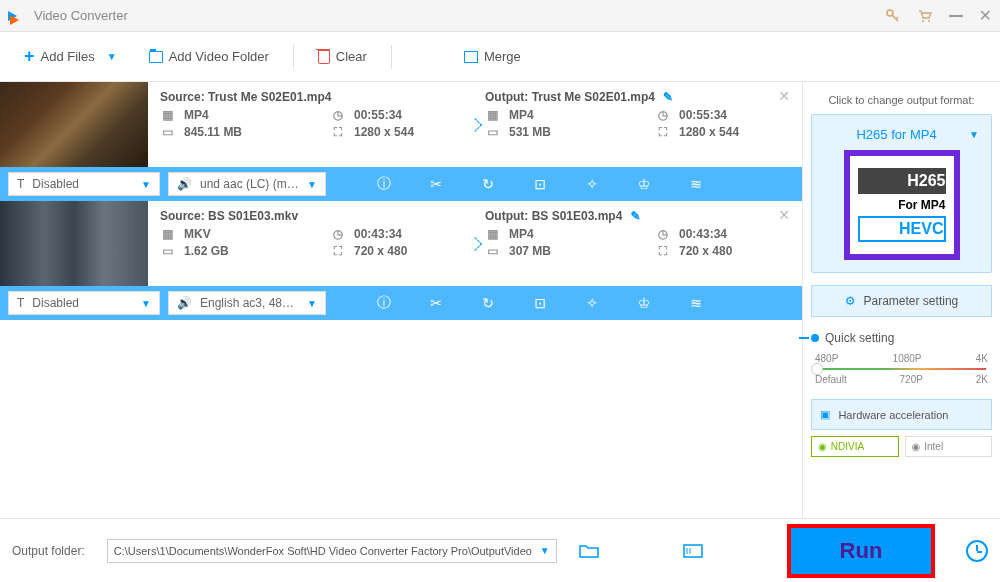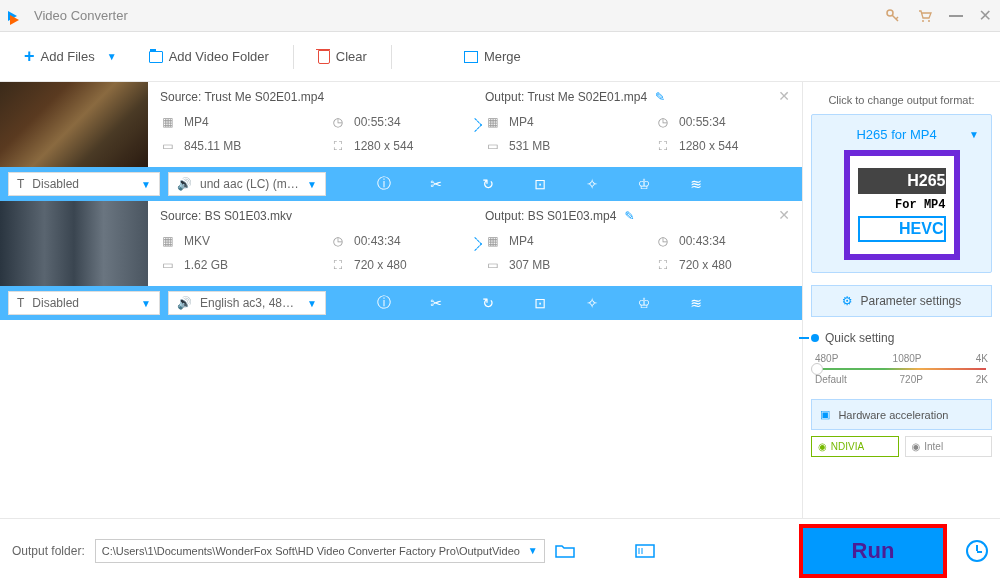--- a/index.html
+++ b/index.html
@@ -33,21 +33,21 @@
 .main-list { width: 802px; display: flex; flex-direction: column; }
 .sidebar { width: 198px; border-left: 1px solid #e8e8e8; padding: 8px; }
 
 
 .item { display: flex; flex-direction: column; }
 .item-top { display: flex; height: 85px; }
 .thumb { width: 168px; background: #222; position: relative; overflow: hidden; }
 .thumb1 { background: linear-gradient(135deg, #3a2a1a 0%, #5a3a20 30%, #8a6a40 50%, #4a3a25 70%, #2a1a10 100%); }
 .thumb2 { background: linear-gradient(90deg, #2a3540 0%, #5a6570 30%, #3a4550 50%, #6a7580 70%, #4a5560 100%); }
 .item-info { flex: 1; padding: 8px 12px; display: flex; position: relative; }
-.info-col { width: 305px; display: flex; flex-direction: column; gap: 8px; font-size: 12px; color: #666; }
+.info-col { width: 305px; display: flex; flex-direction: column; gap: 1px; font-size: 12px; color: #666; font-weight: bold; }
 .info-header { color: #555; margin-bottom: 2px; font-size: 12px; }
 .info-row { display: flex; gap: 40px; }
 .info-cell { display: flex; align-items: center; gap: 8px; width: 130px; }
 .info-ico { width: 16px; height: 16px; display: inline-flex; align-items: center; justify-content: center; color: #999; }
 .divider-arrow { width: 20px; display: flex; align-items: center; justify-content: center; }
 .arrow-right { width: 10px; height: 10px; border-top: 1.5px dashed #0099ff; border-right: 1.5px dashed #0099ff; transform: rotate(45deg); }
 .close-x { position: absolute; right: 12px; top: 6px; color: #bbb; font-size: 14px; cursor: pointer; }
 .edit-pencil { color: #0099ff; font-size: 12px; margin-left: 8px; cursor: pointer; }
 
 
@@ -60,36 +60,36 @@
 .action-icons { flex: 1; display: flex; align-items: center; justify-content: flex-start; gap: 32px; padding-left: 40px; }
 .action-icon { width: 20px; height: 20px; color: #fff; display: flex; align-items: center; justify-content: center; font-size: 14px; cursor: pointer; }
 
 
 .sidebar-label { font-size: 11px; color: #666; text-align: center; margin: 4px 0 8px; }
 .format-box { background: #e6f4ff; border: 1px solid #b3daff; border-radius: 2px; padding: 12px; cursor: pointer; }
 .format-header { display: flex; justify-content: space-between; align-items: center; margin-bottom: 8px; }
 .format-title { color: #0099ff; font-size: 13px; text-align: center; flex: 1; }
 .format-img { background: #fff; border: 6px solid #6d28d9; padding: 12px 8px; text-align: right; margin: 0 auto; width: 116px; }
 .h265-tag { background: #444; color: #fff; font-size: 16px; font-weight: bold; padding: 4px 0; margin-bottom: 4px; }
-.for-mp4 { font-size: 12px; font-weight: bold; margin-bottom: 4px; font-family: Liberation Mono, monospace; }
+.for-mp4 { font-size: 12px; font-weight: bold; margin-bottom: 4px; }
 .hevc-tag { border: 2px solid #0099ff; color: #0099ff; font-size: 16px; font-weight: bold; padding: 2px 0; }
 .param-btn { background: #e6f4ff; border: 1px solid #b3daff; padding: 8px; font-size: 12px; color: #555; display: flex; align-items: center; gap: 8px; margin-top: 12px; cursor: pointer; justify-content: center; }
 .quick-title { font-size: 12px; color: #555; margin: 14px 0 8px; display: flex; align-items: center; gap: 6px; }
 .quick-bullet { width: 8px; height: 8px; background: #0099ff; border-radius: 50%; position: relative; }
 .quick-bullet::after { content: ''; width: 10px; height: 2px; background: #0099ff; position: absolute; top: 3px; left: -12px; }
 .quality-labels { display: flex; justify-content: space-between; font-size: 10px; color: #888; padding: 0 4px; }
 .quality-track { height: 2px; background: linear-gradient(90deg, #5cb85c 0%, #5cb85c 40%, #f0ad4e 60%, #d9534f 100%); margin: 4px 6px; position: relative; }
 .quality-thumb { width: 12px; height: 12px; background: #fff; border: 1px solid #ccc; border-radius: 50%; position: absolute; left: -6px; top: -5px; }
 .hw-btn { background: #e6f4ff; border: 1px solid #b3daff; padding: 8px; font-size: 11px; color: #555; display: flex; align-items: center; gap: 8px; margin-top: 14px; cursor: pointer; }
 .gpu-row { display: flex; gap: 6px; margin-top: 6px; }
 .gpu-btn { flex: 1; border: 1px solid #ddd; padding: 4px 6px; font-size: 10px; display: flex; align-items: center; gap: 4px; color: #888; }
 .gpu-btn.nv { border-color: #76b900; color: #76b900; }
 
 
-.footer { height: 64px; border-top: 1px solid #e8e8e8; display: flex; align-items: center; padding: 16px 12px; gap: 10px; }
+.footer { height: 64px; border-top: 1px solid #e8e8e8; display: flex; align-items: center; padding: 16px 12px; gap: 22px; }
 .out-label { font-size: 12px; color: #666; }
 .out-path { flex: 0 0 450px; height: 24px; border: 1px solid #ccc; font-size: 11px; padding: 0 6px; color: #555; display: flex; align-items: center; justify-content: space-between; }
 .footer-spacer { flex: 1; }
 .footer-icon { width: 20px; height: 16px; cursor: pointer; color: #0099ff; display: flex; align-items: center; justify-content: center; }
 .run-btn { width: 142px; height: 48px; background: #0099ff; color: #4c1d95; font-size: 22px; font-weight: bold; display: flex; align-items: center; justify-content: center; cursor: pointer; outline: 4px solid #ff0000; outline-offset: -1px; }
 .clock-icon { width: 22px; height: 22px; border: 2px solid #0099ff; border-radius: 50%; position: relative; margin-left: 12px; cursor: pointer; }
 .clock-icon::before { content: ''; position: absolute; width: 2px; height: 6px; background: #0099ff; top: 3px; left: 8px; }
 .clock-icon::after { content: ''; position: absolute; width: 5px; height: 2px; background: #0099ff; top: 9px; left: 9px; }
 
 svg { width: 100%; height: 100%; }
@@ -310,21 +310,21 @@
         <span style="color:#0099ff;font-size:10px">▼</span>
       </div>
       <div class="format-img">
         <div class="h265-tag">H265</div>
         <div class="for-mp4">For MP4</div>
         <div class="hevc-tag">HEVC</div>
       </div>
     </div>
     <div class="param-btn">
       <span style="color:#0099ff">⚙</span>
-      <span>Parameter settings</span>
+      <span>Parameter setting</span>
     </div>
     <div class="quick-title">
       <span class="quick-bullet"></span>
       <span>Quick setting</span>
     </div>
     <div class="quality-labels">
       <span>480P</span>
         <span>1080P</span>
         <span>4K</span>
     </div>

